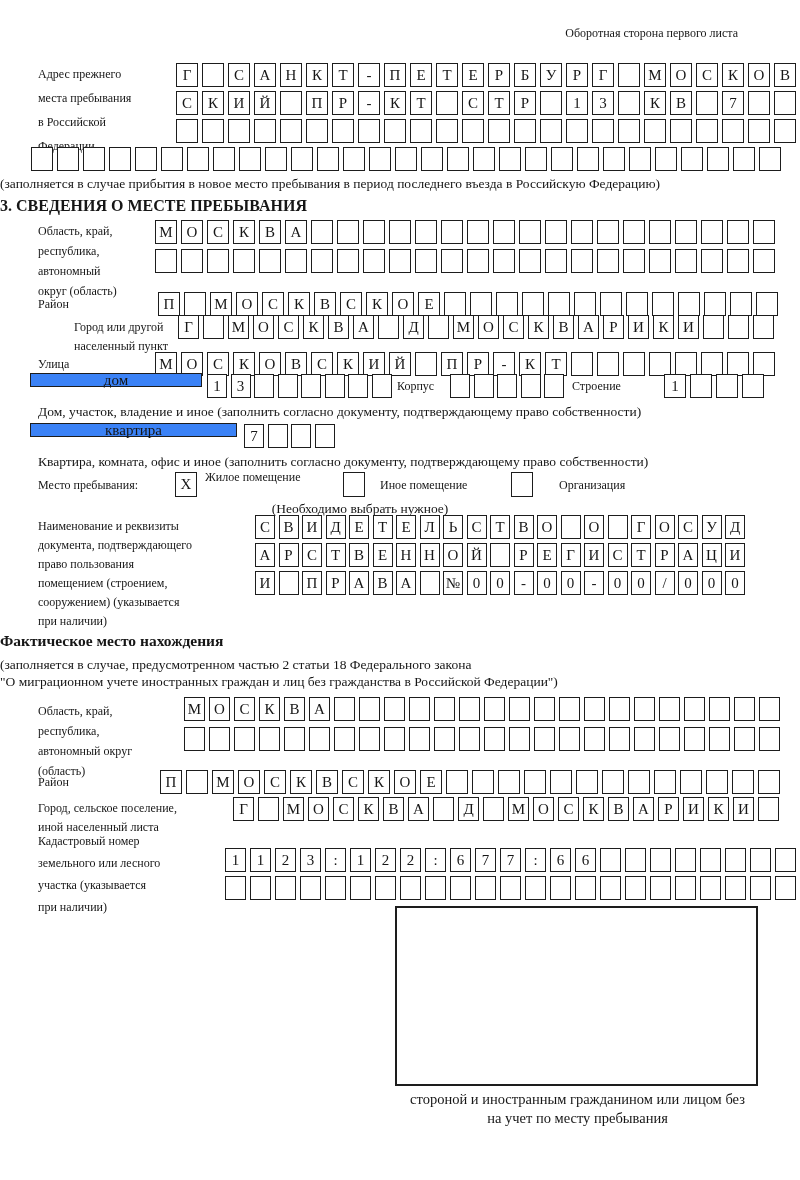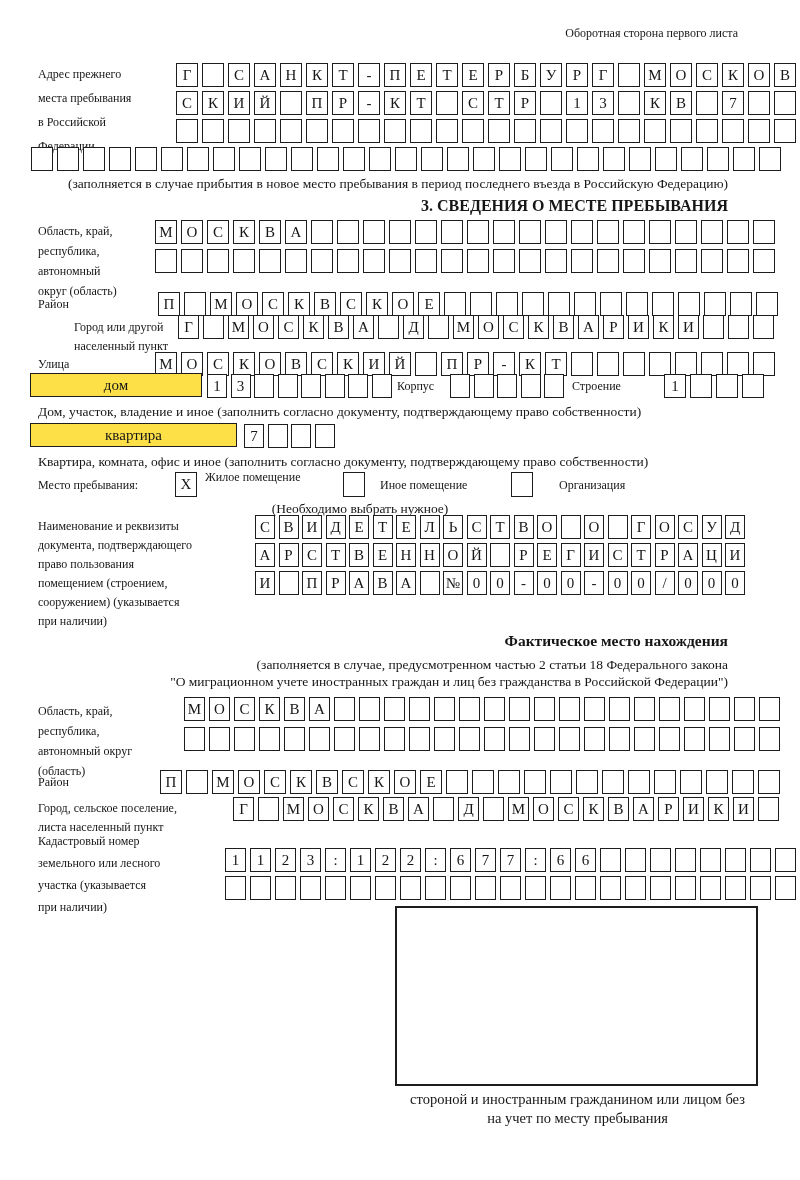--- a/index.html
+++ b/index.html
@@ -4,31 +4,31 @@
 <style>
   html,body{margin:0;padding:0;background:#fff;}
   #page{position:relative;width:800px;height:1180px;background:#fff;overflow:hidden;
         font-family:"Liberation Serif","DejaVu Serif",serif;color:#161616;}
   .abs{position:absolute;}
   .label{font-size:12px;line-height:19px;white-space:nowrap;}
   .lh24 div{line-height:24px;}
   .lh20 div{line-height:20px;}
   .lh22 div{line-height:22px;}
   .note{font-size:13.5px;white-space:nowrap;}
-  .center{text-align:right;width:728px;left:0;}
+  .center{text-align:left;width:728px;left:0;}
   .hdr{font-weight:bold;font-size:16px;}
   .hdr2{font-weight:bold;font-size:15.5px;}
   .cells{display:flex;gap:4px;}
   .cell{width:22px;height:24px;border:1.6px solid #1d1d1d;box-sizing:border-box;background:#fff;
         display:flex;align-items:center;justify-content:center;font-size:15px;flex:none;}
   .cells-sm{gap:3.5px;}
   .cells-sm .cell{width:20px;}
   .cells-md{gap:4px;}
   .cells-md .cell{width:21px;}
-  .widebox{border:1.8px solid #1d1d1d;height:24px;box-sizing:border-box;background:#fde047;
+  .widebox{border:1.8px solid #1d1d1d;height:14px;box-sizing:border-box;background:#3b82f6;
         display:flex;align-items:center;justify-content:center;font-size:15px;}
   .checkbox{width:22px;height:25px;border:1.6px solid #1d1d1d;box-sizing:border-box;background:#fff;
         display:flex;align-items:center;justify-content:center;font-size:15px;}
   .stampbox{border:2px solid #1d1d1d;box-sizing:border-box;background:#fff;}
   .caption{font-size:14.5px;line-height:19px;text-align:center;}
 </style>
 </head>
 <body>
 
 <div id="page">
@@ -510,21 +510,21 @@
       <div class="cell"></div>
       <div class="cell"></div>
       <div class="cell"></div>
       <div class="cell"></div>
       <div class="cell"></div>
       <div class="cell"></div>
     </div>
 
   <div class="abs label" style="left:38px;top:799px;">
     <div>Город, сельское поселение,</div>
-    <div>листа населенный пункт</div>
+    <div>иной населенный листа</div>
   </div>
   <div class="abs cells cells-md" style="left:233px;top:797px;">
       <div class="cell">Г</div>
       <div class="cell"></div>
       <div class="cell">М</div>
       <div class="cell">О</div>
       <div class="cell">С</div>
       <div class="cell">К</div>
       <div class="cell">В</div>
       <div class="cell">А</div>

